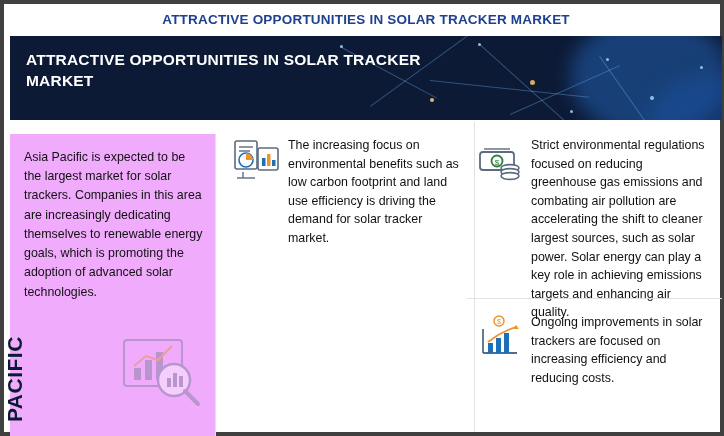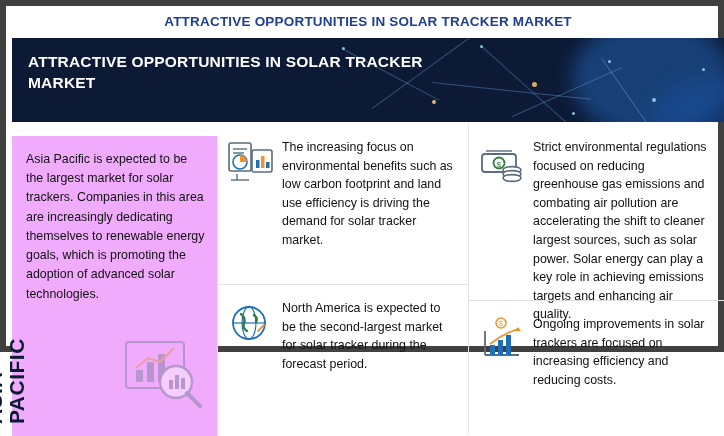--- a/index.html
+++ b/index.html
@@ -4,23 +4,23 @@
 <style>
   html,body{margin:0;padding:0;}
   body{
     width:724px;height:436px;
     background:#ffffff;
     font-family:"Liberation Sans", sans-serif;
     overflow:hidden;
   }
   #page{
     position:relative;
-    width:724px;height:352px;
+    width:724px;height:436px;
     box-sizing:border-box;
-    border:6px solid #404040;
+    border:4px solid #404040;
     background:#ffffff;
   }
 
   
   .top-title{
     position:absolute;
     left:0;top:8px;width:724px;
     text-align:center;
     font-size:13.5px;
     font-weight:bold;
@@ -91,21 +91,21 @@
     position:absolute;
     left:112px;bottom:36px;
     width:84px;height:74px;
     opacity:.42;
   }
 
   
   .col{
     position:absolute;top:118px;height:310px;
   }
-  .col-mid{left:212px;width:250px;border-right:1px solid #e2e2e2;}
+  .col-mid{left:220px;width:250px;border-right:1px solid #e2e2e2;}
   .col-right{left:463px;width:255px;}
 
   .cell{
     position:absolute;
     left:0;width:100%;
     box-sizing:border-box;
     padding:14px 12px 10px 10px;
     display:flex;
     gap:8px;
   }
@@ -193,33 +193,20 @@
           <rect x="28" y="20" width="3.5" height="8" fill="#1d6fb8"></rect>
           <rect x="33" y="16" width="3.5" height="12" fill="#f0932b"></rect>
           <rect x="38" y="22" width="3.5" height="6" fill="#1d6fb8"></rect>
           <line x1="9" y1="34" x2="9" y2="40" stroke="#5b6b80" stroke-width="1.4"></line>
           <line x1="3" y1="40" x2="21" y2="40" stroke="#5b6b80" stroke-width="1.4"></line>
         </svg>
       </div>
       <div class="cell-text">The increasing focus on environmental benefits such as low carbon footprint and land use efficiency is driving the demand for solar tracker market.</div>
     </div>
 
-    <div class="cell cell-bot">
-      <div class="cell-icon">
-        <svg viewBox="0 0 46 46" width="46" height="46">
-          <circle cx="21" cy="22" r="16" fill="none" stroke="#1d6fb8" stroke-width="1.8"></circle>
-          <ellipse cx="21" cy="22" rx="7" ry="16" fill="none" stroke="#1d6fb8" stroke-width="1.2"></ellipse>
-          <line x1="5" y1="22" x2="37" y2="22" stroke="#1d6fb8" stroke-width="1.2"></line>
-          <path d="M13 13 q5 4 3 9 q-2 5 3 8" fill="none" stroke="#2f7d3f" stroke-width="2.4" stroke-linecap="round"></path>
-          <path d="M26 14 q4 3 2 7" fill="none" stroke="#2f7d3f" stroke-width="2.4" stroke-linecap="round"></path>
-          <path d="M30 30 l6 -6" stroke="#f0932b" stroke-width="2" stroke-linecap="round"></path>
-        </svg>
-      </div>
-      <div class="cell-text">North America is expected to be the second-largest market for solar tracker during the forecast period.</div>
-    </div>
   </div>
 
   <div class="col col-right">
 
     <div class="cell cell-top">
       <div class="cell-icon">
         <svg viewBox="0 0 46 46" width="46" height="46">
           <rect x="3" y="14" width="34" height="18" rx="3" fill="#ffffff" stroke="#5b6b80" stroke-width="1.8"></rect>
           <circle cx="20" cy="23" r="5.5" fill="none" stroke="#2f7d3f" stroke-width="1.8"></circle>
           <text x="20" y="27" font-size="8" text-anchor="middle" fill="#2f7d3f" font-family="'Liberation Sans',sans-serif">$</text>

